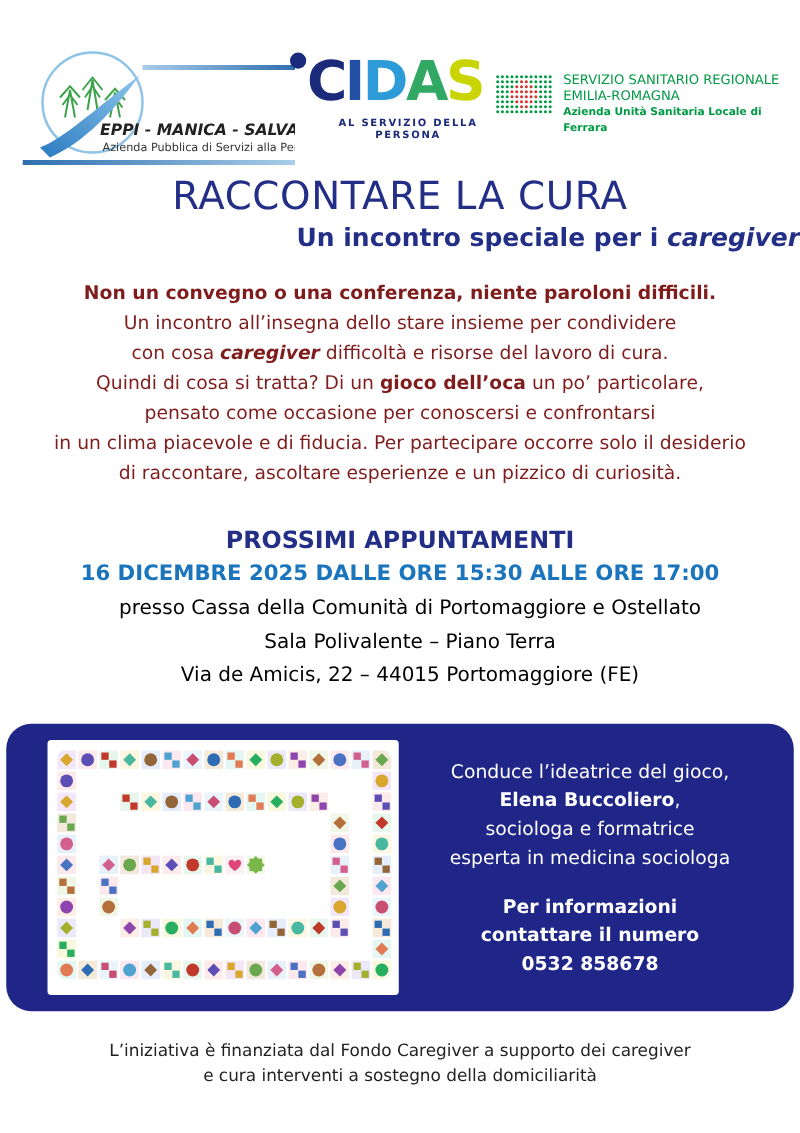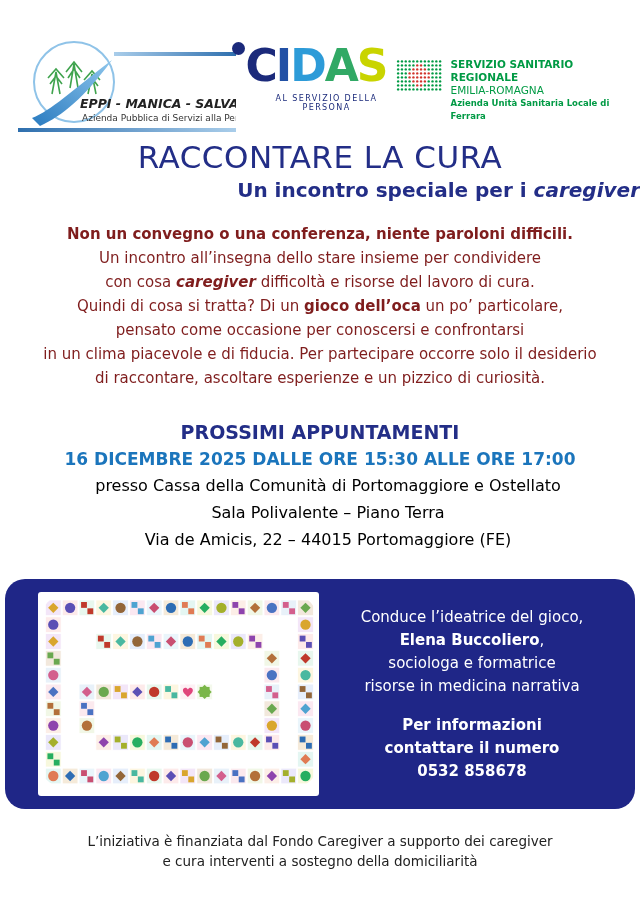--- a/index.html
+++ b/index.html
@@ -8,24 +8,24 @@
     font-family:"DejaVu Sans","Liberation Sans",sans-serif;color:#111;overflow:hidden;
   }
   
   .header{display:flex;align-items:flex-start;justify-content:space-between;
     padding:36px 14px 0 18px;height:104px;box-sizing:border-box;}
   .logo-eppi{width:218px;flex:0 0 auto;}
   .logo-cidas{flex:0 0 auto;width:160px;text-align:center;margin-top:8px;position:relative;}
   .cidas-word{font-weight:bold;font-size:44px;line-height:44px;letter-spacing:-2px;}
   .cidas-dot{position:absolute;left:-4px;top:-2px;width:13px;height:13px;border-radius:50%;background:#1b2a7b;}
   .c-c{color:#1b2a7b}.c-i{color:#2150a5}.c-d{color:#2d9bd8}.c-a{color:#31a965}.c-s{color:#c9d400}
-  .cidas-tag{font-size:8px;font-weight:normal;color:#1b2a7b;letter-spacing:1.4px;margin-top:6px;margin-left:21px;}
+  .cidas-tag{font-size:8px;font-weight:bold;color:#1b2a7b;letter-spacing:1.4px;margin-top:6px;margin-left:21px;}
   .logo-ssr{flex:0 0 auto;width:238px;display:flex;gap:8px;margin-top:22px;}
   .ssr-text{color:#009a44;line-height:13px;}
-  .ssr-l1{font-size:10.5px;font-weight:bold;}
+  .ssr-l1{font-size:10.5px;font-weight:normal;}
   .ssr-l2{font-size:10.5px;}
   .ssr-l3{font-size:8.5px;font-weight:bold;}
   
   .title{margin-top:36px;text-align:center;color:var(--navy,#232e87);
     font-size:31px;font-weight:normal;letter-spacing:.5px;line-height:34px;}
   .subtitle{text-align:right;color:var(--navy,#232e87);font-size:20px;font-weight:bold;margin-top:4px;}
   .subtitle .ital{font-style:italic;}
   
   .intro{margin-top:20px;text-align:center;font-size:15px;line-height:24px;color:#7f1d1d;}
   .b{font-weight:bold;}
@@ -427,21 +427,21 @@
           <path transform="translate(138.5,87.5) scale(0.95)" d="M8.4 13.6 C4.6 10.6 3.1 8.6 3.1 6.6 C3.1 5.1 4.3 4 5.7 4 C6.8 4 7.7 4.6 8.4 5.7 C9.1 4.6 10 4 11.1 4 C12.5 4 13.7 5.1 13.7 6.6 C13.7 8.6 12.2 10.6 8.4 13.6 Z" fill="#e0457b"></path>
           <rect x="155.5" y="87.5" width="15.8" height="15.8" fill="#f4f9ec" stroke="#fff" stroke-width="0.7"></rect>
           <rect x="158.344" y="90.34400000000001" width="10.112" height="10.112" fill="#7ab648"></rect>
           <rect x="158.344" y="90.34400000000001" width="10.112" height="10.112" fill="#7ab648" transform="rotate(45 163.4 95.4)"></rect>
         </svg>
     </div>
     <div class="box-text">
       <div>Conduce l’ideatrice del gioco,</div>
       <div><span class="b">Elena Buccoliero</span><span>,</span></div>
       <div>sociologa e formatrice</div>
-      <div>risorse in medicina narrativa</div>
+      <div>esperta in medicina sociologa</div>
       <div class="box-gap"></div>
       <div class="b">Per informazioni</div>
       <div class="b">contattare il numero</div>
       <div class="b">0532 858678</div>
     </div>
   </div>
 
   <div class="footer">
     <div>L’iniziativa è finanziata dal Fondo Caregiver a supporto dei caregiver</div>
     <div>e cura interventi a sostegno della domiciliarità</div>

